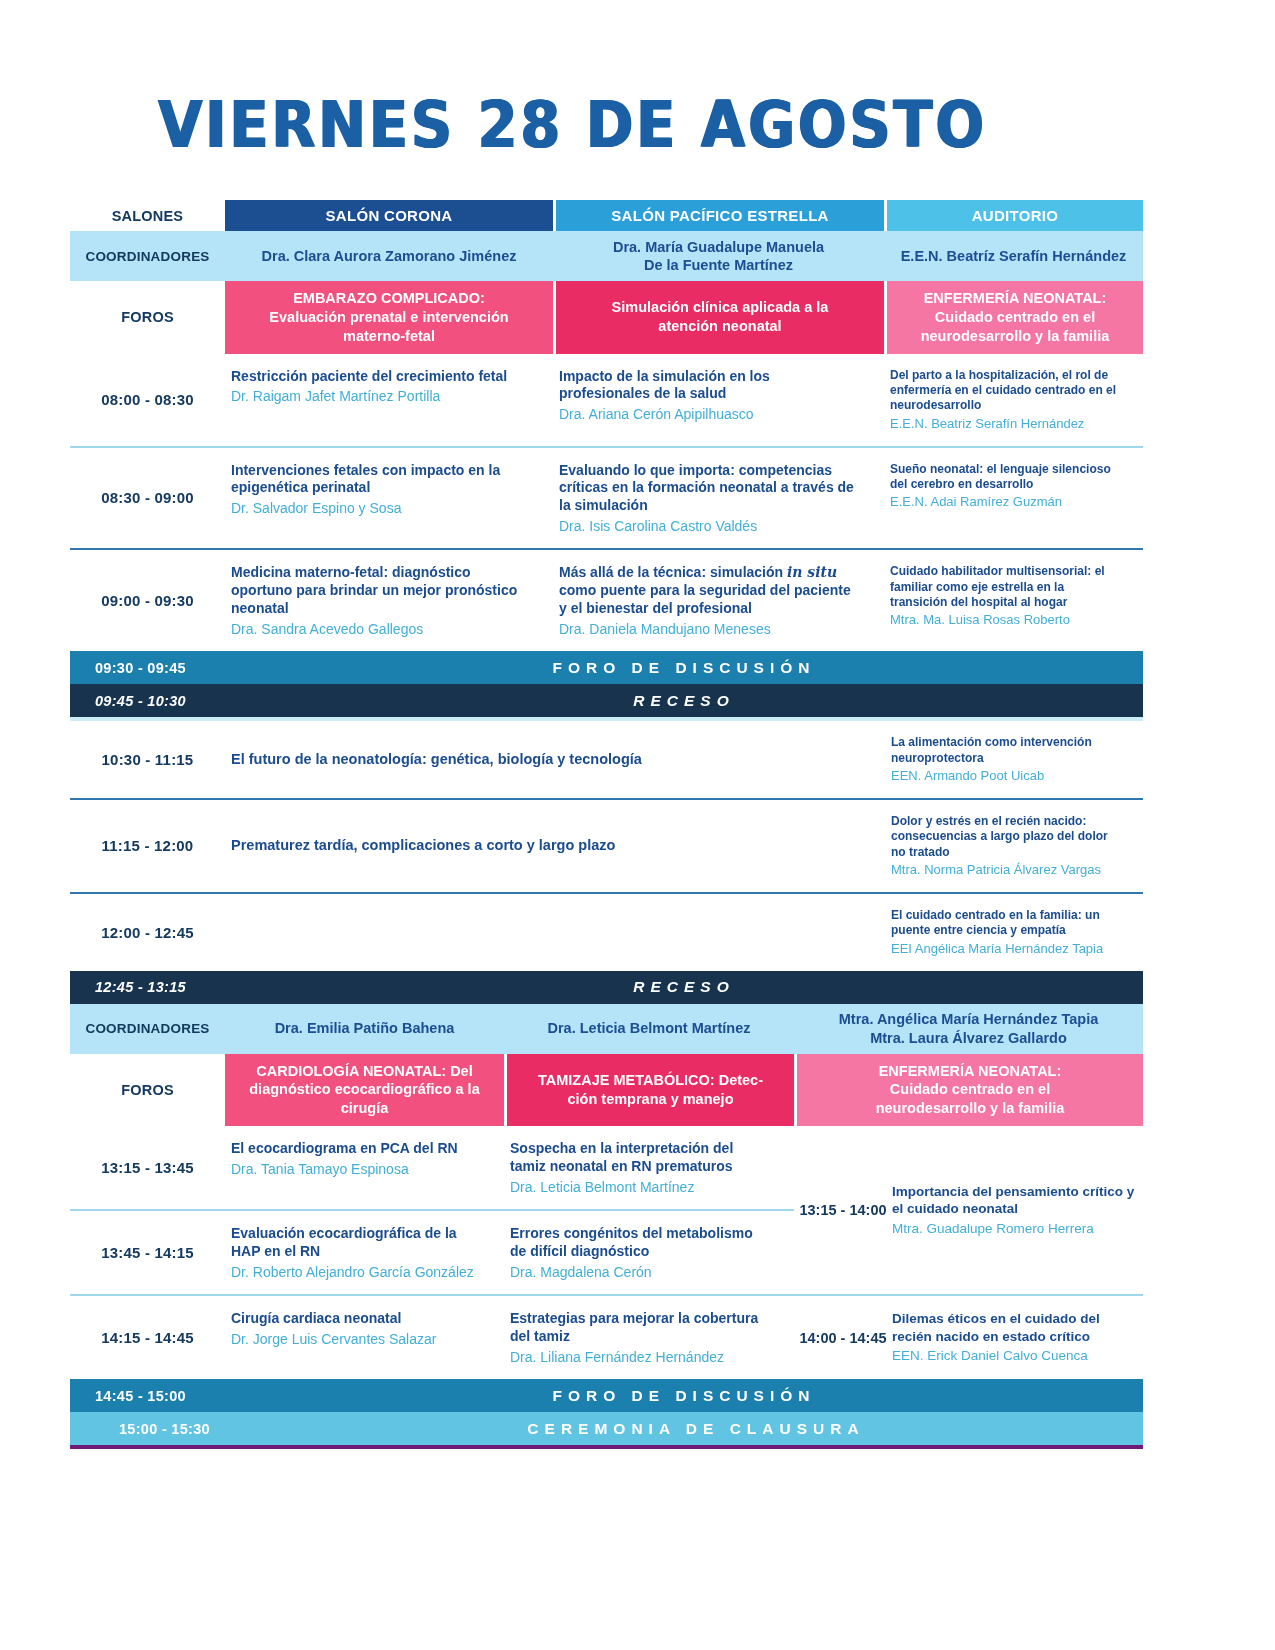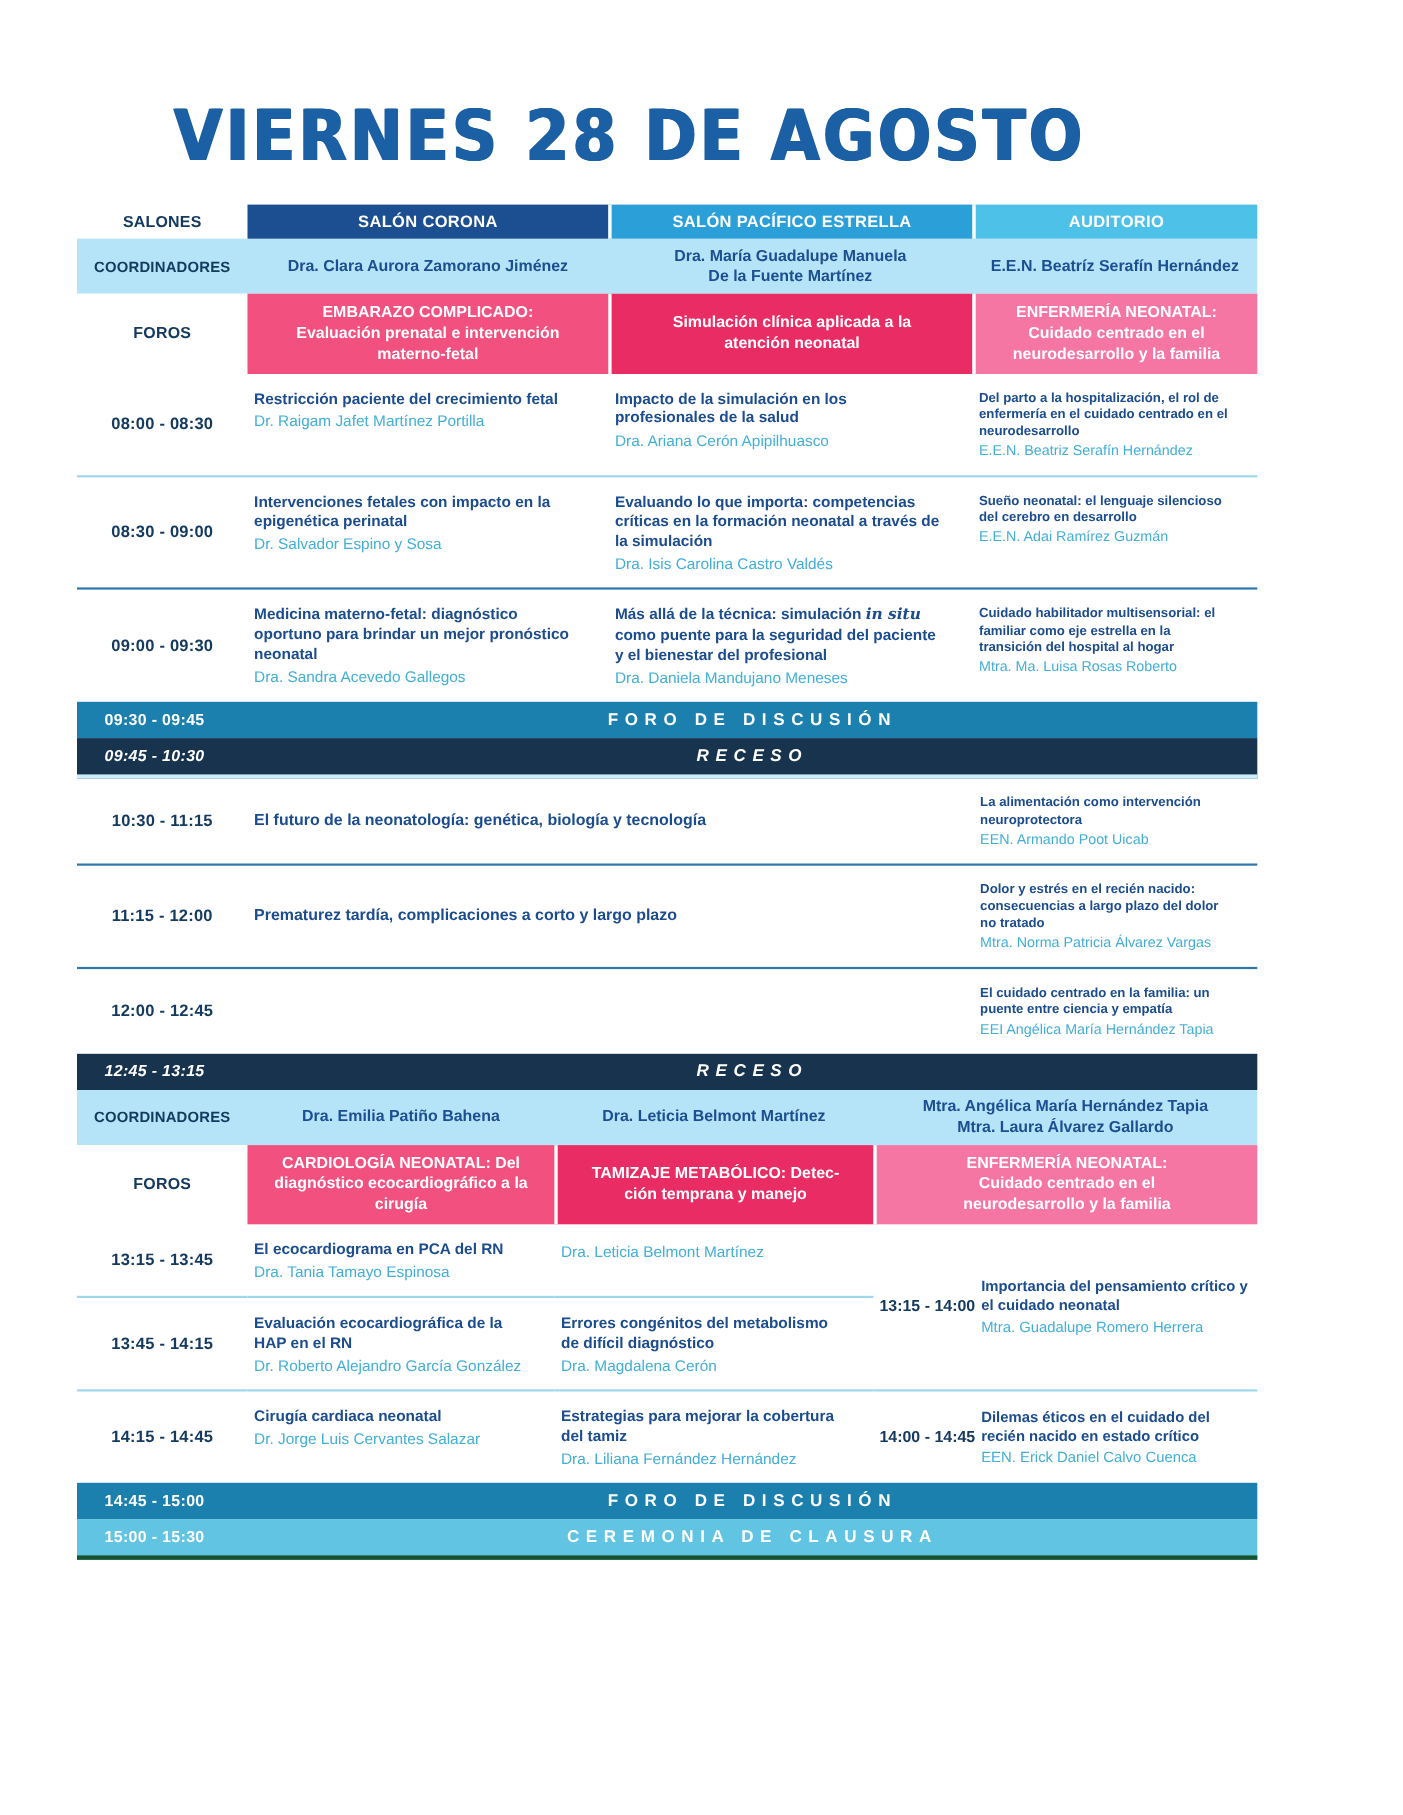--- a/index.html
+++ b/index.html
@@ -30,21 +30,21 @@
     color:var(--c-title);
     font-family:"DejaVu Sans","Liberation Sans",sans-serif;
     font-weight:900;
     font-size:57px;
     letter-spacing:3px;
     transform:scaleY(1.12);
     transform-origin:top center;
     text-shadow:1px 0 0 var(--c-title), -1px 0 0 var(--c-title);
     white-space:nowrap;
   }
-  .schedule{width:1073px;margin-left:70px;margin-top:42px;}
+  .schedule{width:1073px;margin-left:70px;margin-top:56px;}
 
   
   .grid-m{display:grid;grid-template-columns:155px 328px 331px 259px;}
   .grid-mid{display:grid;grid-template-columns:155px 660px 258px;}
   .grid-a{display:grid;grid-template-columns:155px 279px 290px 349px;}
 
   
   .colhead-row{height:31px;}
   .salones-label,.side-label{display:flex;align-items:center;justify-content:center;
     color:var(--c-time);font-weight:bold;font-size:14.5px;letter-spacing:.2px;}
@@ -81,21 +81,21 @@
   .sep-dark{border-bottom:2px solid var(--sep-dark);}
   .sep-light{border-bottom:2px solid var(--sep-light);}
 
   
   .bar{display:grid;grid-template-columns:155px 1fr;align-items:center;height:33px;color:#fff;}
   .bar-time{padding-left:25px;font-weight:bold;font-size:14.5px;letter-spacing:.3px;}
   .bar-label{text-align:center;font-weight:bold;font-size:15.5px;letter-spacing:6px;}
   .bar.foro{background:var(--c-bar-foro);}
   .bar.receso{background:var(--c-bar-receso);font-style:italic;}
   .bar.receso-m{border-bottom:4px solid #CBEDF9;}
-  .bar.clausura{background:var(--c-bar-clausura);border-bottom:4px solid #14532d;}
+  .bar.clausura{background:var(--c-bar-clausura);border-bottom:4px solid #701a75;padding-left:24px;}
 
   
   .mid-left{display:flex;align-items:center;color:var(--c-session);font-weight:bold;
     font-size:14.5px;padding:10px 20px 10px 6px;line-height:1.3;}
 
   
   .aud-cell{display:grid;grid-template-columns:98px 1fr;align-items:center;padding:6px 8px 6px 0;}
   .aud-time{color:var(--c-time);font-weight:bold;font-size:14.5px;text-align:center;}
   .aud-text .s-title{font-size:13.5px;}
   .aud-text .s-speaker{font-size:13.5px;}
@@ -262,20 +262,21 @@
       </div>
     </div>
 
     <div class="grid-a">
       <div class="time sep-light" style="grid-row:1">13:15 - 13:45</div>
       <div class="cell sep-light" style="grid-row:1">
         <div class="s-title">El ecocardiograma en PCA del RN</div>
         <div class="s-speaker">Dra. Tania Tamayo Espinosa</div>
       </div>
       <div class="cell sep-light" style="grid-row:1">
+        <div class="s-title">Sospecha en la interpretación del tamiz neonatal en RN prematuros</div>
         <div class="s-speaker">Dra. Leticia Belmont Martínez</div>
       </div>
       <div class="aud-cell merged sep-light">
         <div class="aud-time">13:15 - 14:00</div>
         <div class="aud-text">
           <div class="s-title">Importancia del pensamiento crítico y el cuidado neonatal</div>
           <div class="s-speaker">Mtra. Guadalupe Romero Herrera</div>
         </div>
       </div>
 

